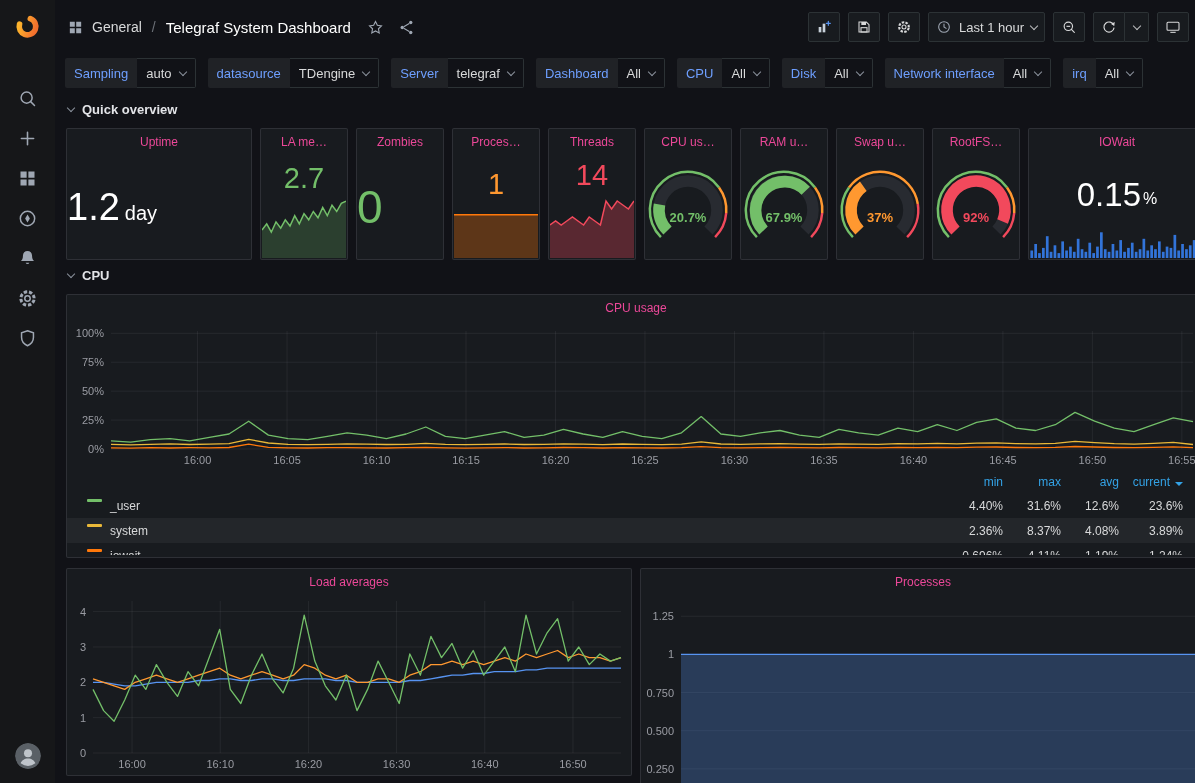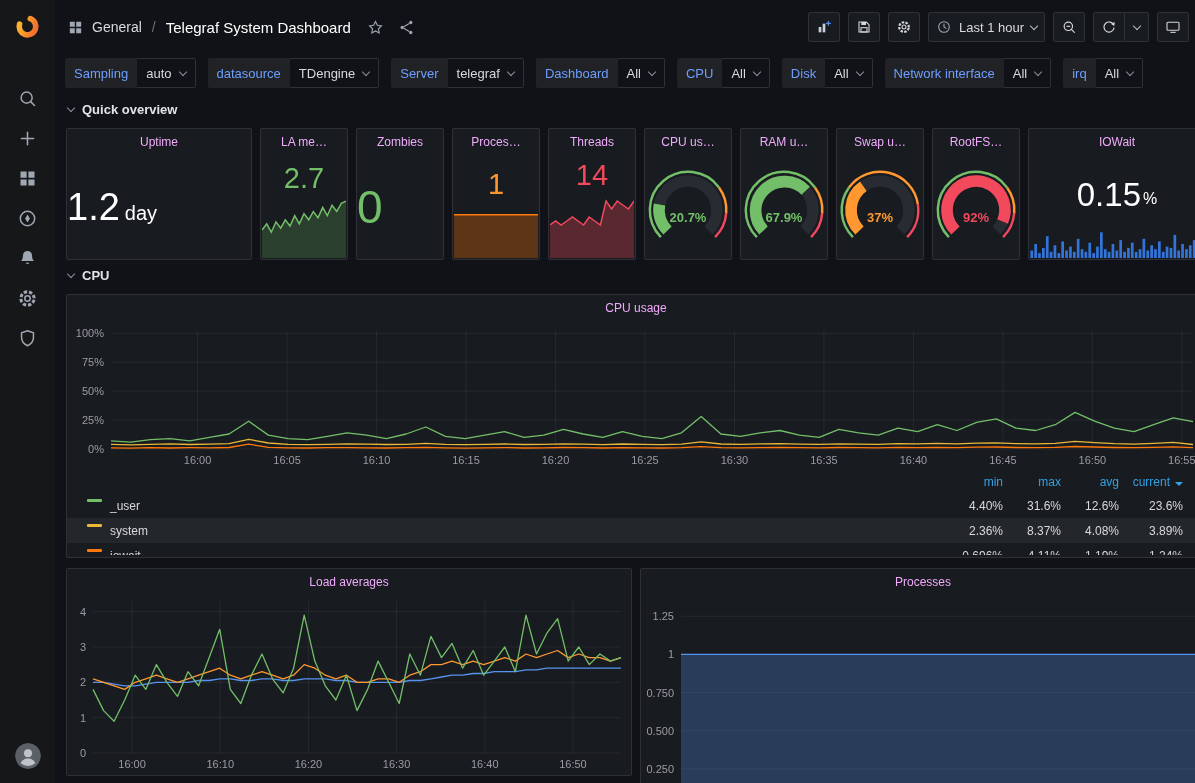--- a/index.html
+++ b/index.html
@@ -46,21 +46,21 @@
   .var-value .chev{color:#9fa7b3}
 
   
   .dashboard{flex:1;padding:2px 0 0 11px;overflow:hidden;position:relative}
   .row-head{display:flex;align-items:center;gap:8px;height:22px;margin:4px 0 8px 0;cursor:pointer;
     font-size:13px;font-weight:600;color:#e3e4e8}
   .row-chev{color:#9fa7b3;margin-left:2px}
 
   .panel{background:#181b1f;border:1px solid rgba(204,204,220,0.12);border-radius:2px;position:relative}
   .panel-title{height:26px;display:flex;align-items:center;justify-content:center;font-size:12px;
-    font-weight:500;color:#f0abfc;cursor:pointer;white-space:nowrap;overflow:hidden}
+    font-weight:500;color:#ec4899;cursor:pointer;white-space:nowrap;overflow:hidden}
 
   .stats-row{display:flex;gap:8px;height:132px;margin-bottom:4px}
   .p-uptime{width:186px;flex-shrink:0}
   .p-sm{width:88px;flex-shrink:0}
   .p-iowait{width:178px;flex-shrink:0}
 
   .stat-center{position:absolute;left:0;right:0;top:26px;bottom:0;display:flex;align-items:center;justify-content:flex-start}
   .big-val{font-size:38px;font-weight:500;line-height:1}
   .big-unit{font-size:20px;font-weight:500;margin-left:5px;padding-top:12px}
   .huge-val{font-size:46px;font-weight:500;line-height:1}

